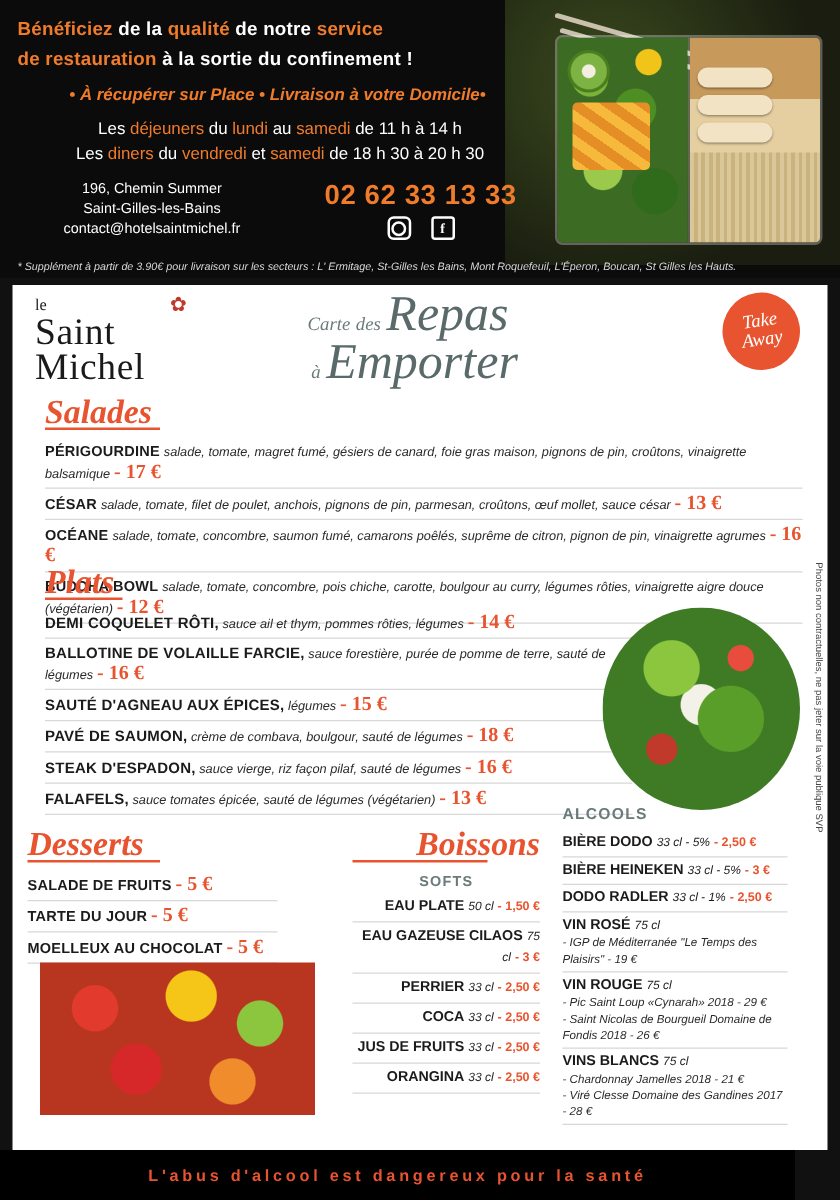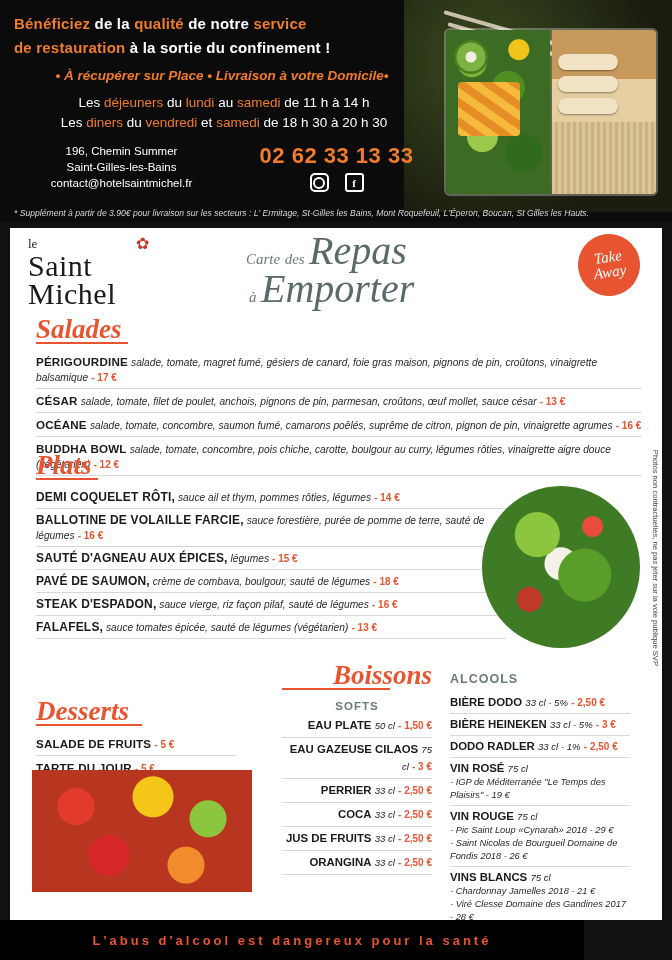--- a/index.html
+++ b/index.html
@@ -157,39 +157,39 @@
   }
   .h-underline { width: 92px; height: 2px; background: #e8542f; margin-top: -2px; }
 
   .items { margin-top: 6px; }
   .item {
     font-size: 11.2px; line-height: 15px; color: #1b1b1b;
     padding: 3.5px 0; border-bottom: 1px solid #d8d8d8;
   }
   .item .nm { font-weight: bold; font-size: 11.6px; letter-spacing: .2px; }
   .item .desc { font-style: italic; font-size: 10.2px; color: #2a2a2a; }
-  .item .price { color: #e8542f; font-weight: bold; font-size: 10px; }
+  .item .price { color: #e8542f; font-weight: bold; font-size: 16px; font-family: Liberation Serif, serif; }
 
   .salads { position: absolute; left: 26px; top: 86px; width: 606px; }
   .plats { position: absolute; left: 26px; top: 222px; width: 470px; }
   .plats .item .nm { font-size: 12px; }
 
   .plat-photo {
     position: absolute; right: 22px; top: 258px; width: 158px; height: 162px;
     border-radius: 50%;
     background:
       radial-gradient(circle at 35% 30%, #8cc63f 0 22px, transparent 23px),
       radial-gradient(circle at 65% 55%, #5a9e2a 0 26px, transparent 27px),
       radial-gradient(circle at 30% 70%, #c0392b 0 12px, transparent 13px),
       radial-gradient(circle at 70% 25%, #e74c3c 0 10px, transparent 11px),
       radial-gradient(circle at 50% 48%, #f4f2e8 0 16px, transparent 17px),
       #3f7a24;
   }
 
-  .desserts { position: absolute; left: 26px; top: 432px; width: 200px; margin-top: 36px; }
+  .desserts { position: absolute; left: 12px; top: 432px; width: 200px; }
   .desserts .item { border-bottom: 1px solid #d8d8d8; }
   .dessert-photo {
     position: absolute; left: 22px; top: 542px; width: 220px; height: 122px;
     background:
       radial-gradient(circle at 20% 30%, #e23b2e 0 18px, transparent 19px),
       radial-gradient(circle at 55% 22%, #f5c518 0 20px, transparent 21px),
       radial-gradient(circle at 80% 40%, #8cc63f 0 18px, transparent 19px),
       radial-gradient(circle at 35% 70%, #d62828 0 20px, transparent 21px),
       radial-gradient(circle at 70% 78%, #f08c2b 0 18px, transparent 19px),
       #b8361f;
@@ -201,41 +201,41 @@
     letter-spacing: 1px; margin: 10px 0 2px 0;
   }
   .drink {
     text-align: right; font-size: 11.4px; line-height: 16px; padding: 3px 0;
     border-bottom: 1px solid #d8d8d8; color: #1b1b1b;
   }
   .drink .nm { font-weight: bold; }
   .drink .vol { font-style: italic; font-size: 9.6px; }
   .drink .price { color: #e8542f; font-weight: bold; font-size: 10px; }
 
-  .alcools { position: absolute; left: 440px; top: 444px; width: 180px; }
+  .alcools { position: absolute; left: 440px; top: 416px; width: 180px; }
   .alcools .title {
     color: #6b7a7a; font-weight: bold; font-size: 12.5px; letter-spacing: 1px; margin-bottom: 6px;
   }
   .al {
     font-size: 11.4px; line-height: 15px; padding: 3px 0; border-bottom: 1px solid #d8d8d8;
     color: #1b1b1b;
   }
   .al .nm { font-weight: bold; }
   .al .vol { font-style: italic; font-size: 9.6px; }
   .al .price { color: #e8542f; font-weight: bold; font-size: 10px; }
   .al .sub { display: block; font-style: italic; font-size: 9.3px; color: #2a2a2a; line-height: 13px; }
 
   .vertical-note {
     position: absolute; right: 2px; top: 438px;
     font-size: 7.6px; color: #444; white-space: nowrap;
     transform: rotate(90deg); transform-origin: right top;
   }
 
   .footer {
-    position: absolute; left: 0; bottom: 0; width: 584px; height: 40px;
+    position: absolute; left: 0; bottom: 0; width: 636px; height: 40px;
     background: #000; display: flex; align-items: center; justify-content: center;
   }
   .footer span {
     color: #e8542f; font-size: 13px; letter-spacing: 3px; font-weight: bold;
   }
 </style>
 </head>
 <body>
 
 <div class="page">

